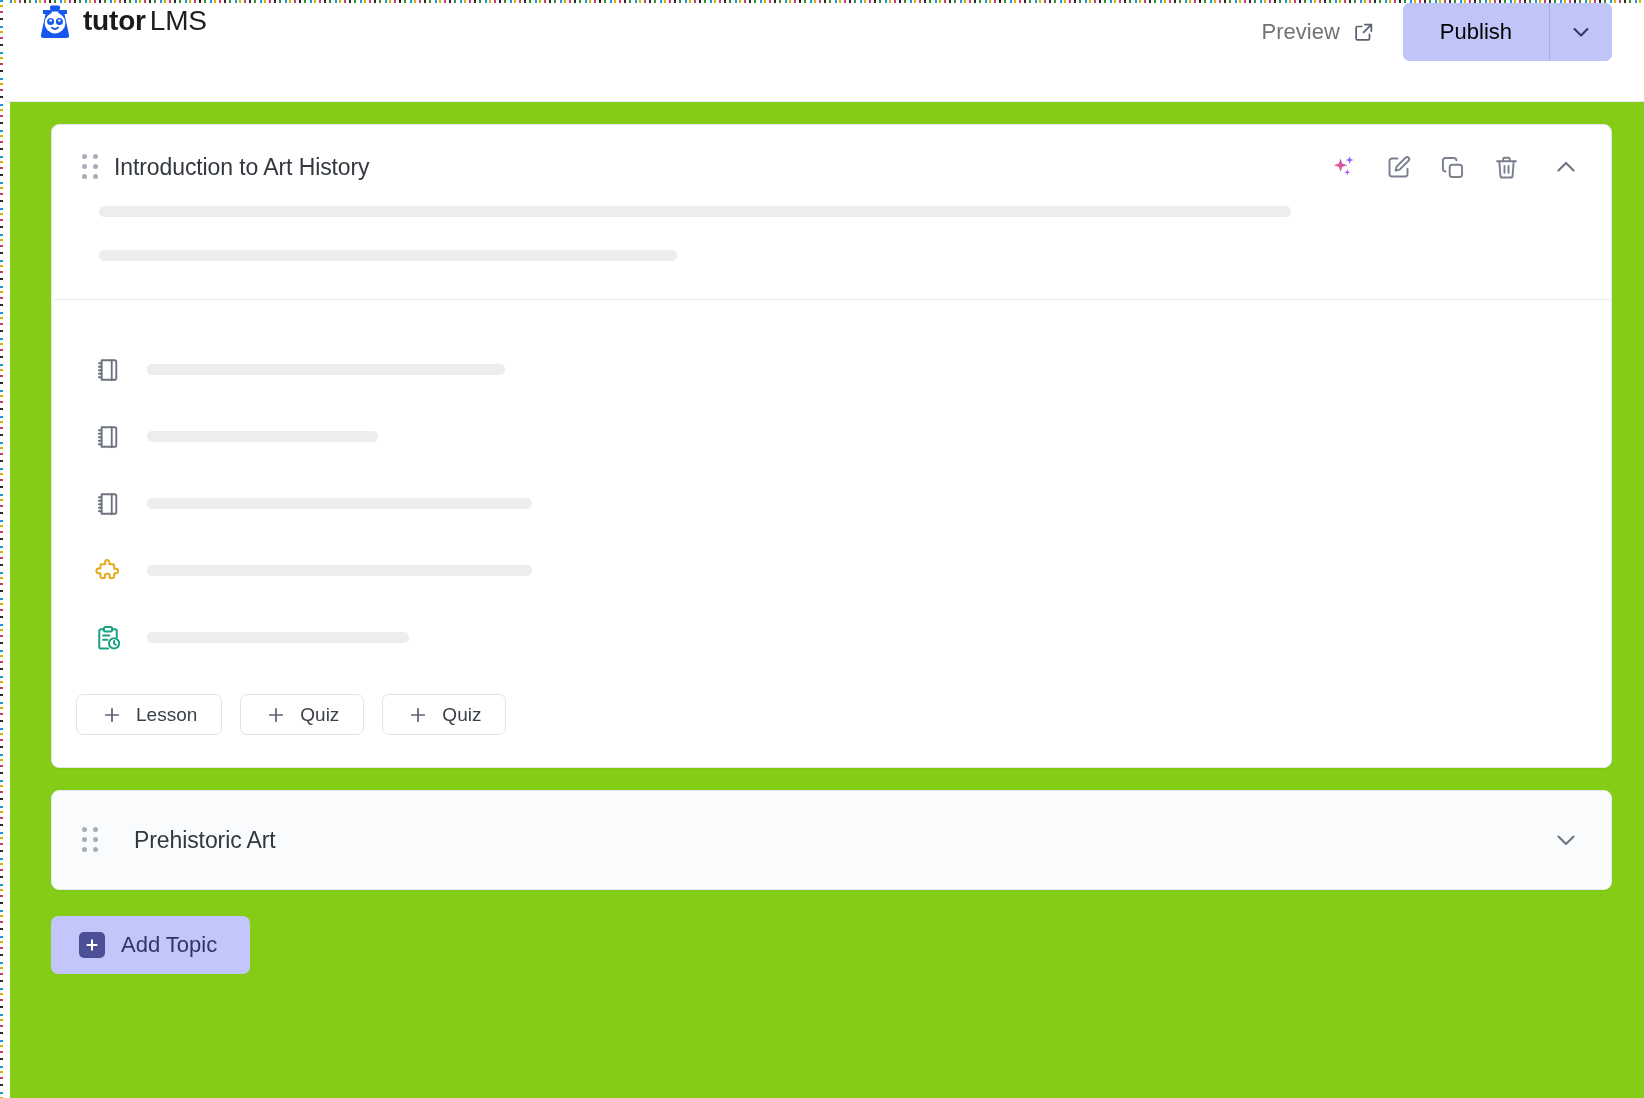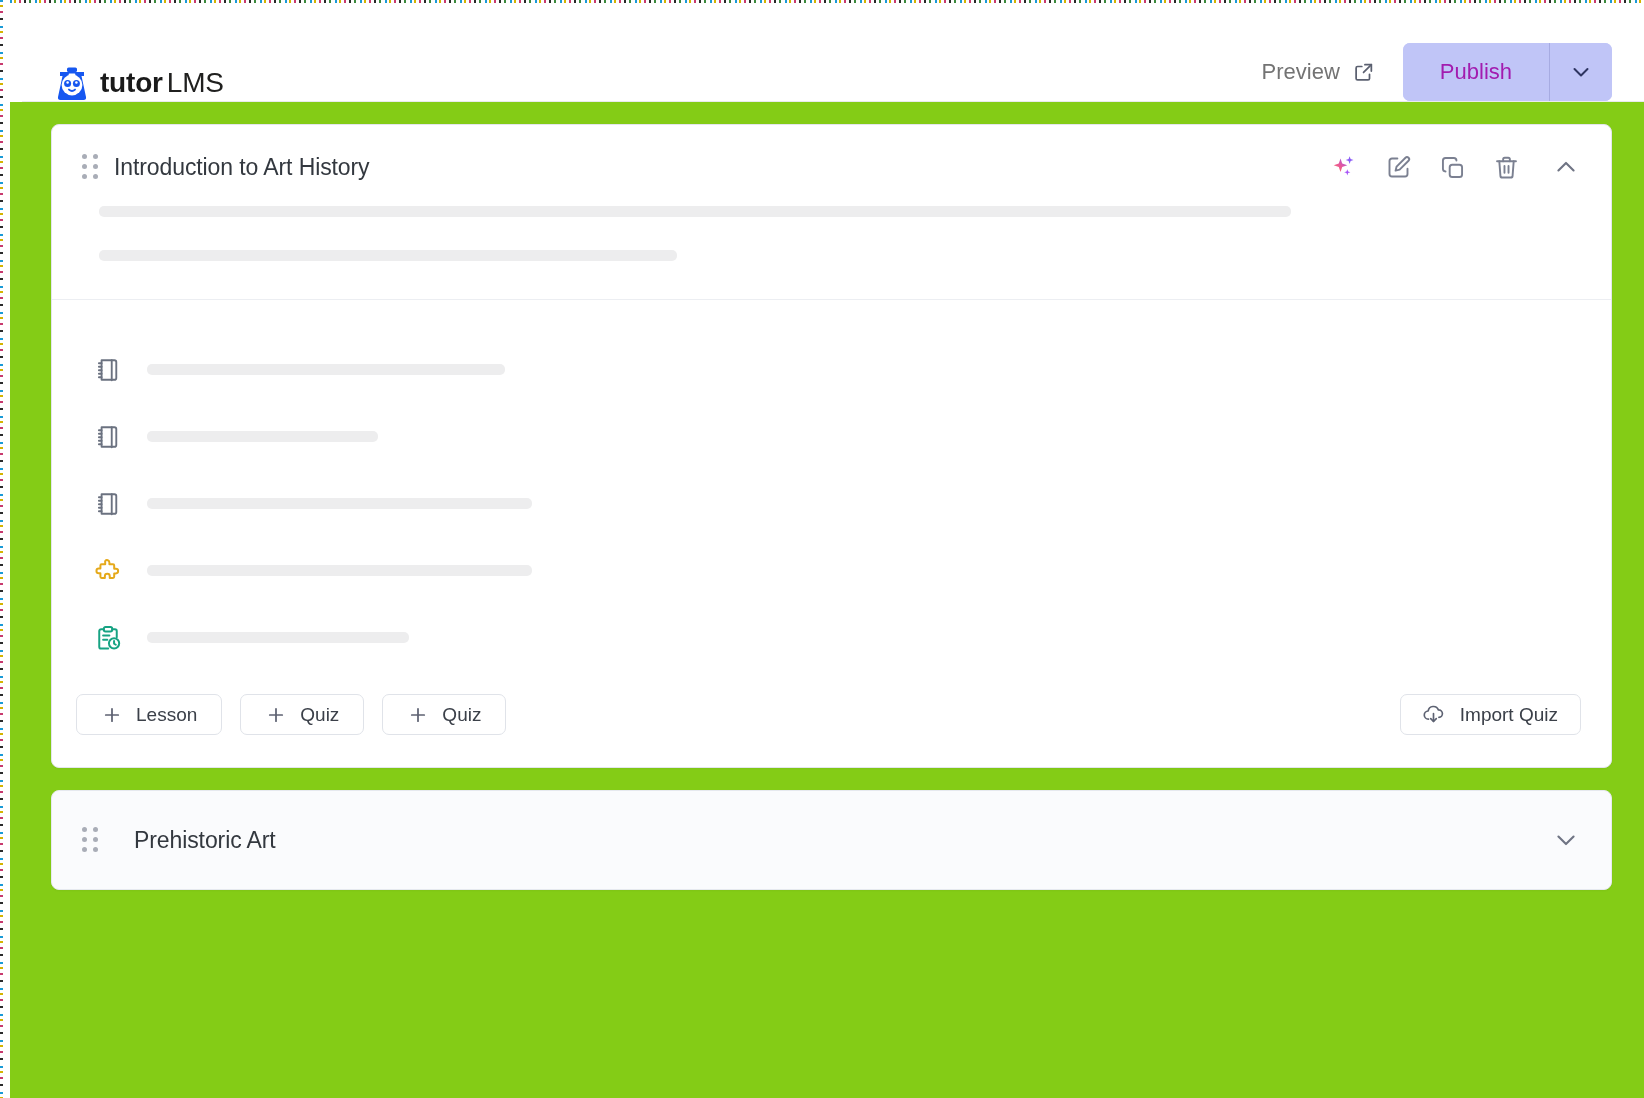--- a/index.html
+++ b/index.html
@@ -38,26 +38,26 @@
     background: repeating-linear-gradient(180deg,
       #1a9ad6 0px, #1a9ad6 2px, #ffffff 2px, #ffffff 5px,
       #d4b400 5px, #d4b400 7px, #ffffff 7px, #ffffff 11px,
       #c83a6e 11px, #c83a6e 13px, #ffffff 13px, #ffffff 18px,
       #2a2a2a 18px, #2a2a2a 20px, #ffffff 20px, #ffffff 26px);
   }
 
   
   .app-header {
     position: absolute;
-    top: 3px; left: 22px; right: 0;
+    top: 3px; left: 5px; right: 0;
     height: 99px;
     background: #ffffff;
     border-bottom: 1px solid #e8eaee;
     display: flex;
-    align-items: flex-end;
+    align-items: flex-start;
     padding: 0 32px 0 33px;
   }
 
   .brand {
     display: flex;
     align-items: center;
     gap: 11px;
   }
   .brand-mark { width: 34px; height: 36px; flex: none; display: block; }
   .brand-text {
@@ -102,21 +102,21 @@
   }
   .publish-main {
     display: flex;
     align-items: center;
     justify-content: center;
     padding: 0 37px;
     background: #c0c5f7;
     border: none;
     cursor: pointer;
     font-size: 22px;
-    color: #a21caf;
+    color: #000000;
     font-weight: 400;
     white-space: nowrap;
   }
   .publish-divider { width: 1px; background: #a6abe2; }
   .publish-caret {
     display: flex;
     align-items: center;
     justify-content: center;
     width: 62px;
     background: #c0c5f7;
@@ -494,28 +494,20 @@
           <span>Quiz</span>
         </button>
 
         <button class="ghost-btn">
           <svg width="22" height="22" viewBox="0 0 24 24" fill="none" stroke="#5d6272" stroke-width="1.9" stroke-linecap="round">
             <path d="M12 5.2v13.6M5.2 12h13.6"></path>
           </svg>
           <span>Quiz</span>
         </button>
 
-        <button class="ghost-btn import">
-          <svg width="25" height="25" viewBox="0 0 24 24" fill="none" stroke="#5d6272" stroke-width="1.6" stroke-linecap="round" stroke-linejoin="round">
-            <path d="M7.2 16.4a3.9 3.9 0 0 1-.3-7.8 5.1 5.1 0 0 1 9.8-1 3.6 3.6 0 0 1 .5 7.2"></path>
-            <path d="M12 11.2v7.4"></path>
-            <path d="M9.3 15.9L12 18.6l2.7-2.7"></path>
-          </svg>
-          <span>Import Quiz</span>
-        </button>
 
       </div>
 
     </div>
 
     <div class="topic-card collapsed">
       <div class="topic-head">
         <div class="drag-handle">
           <i></i>
             <i></i>
@@ -528,15 +520,25 @@
         <div class="topic-actions">
           <button class="icon-btn collapse">
             <svg width="28" height="28" viewBox="0 0 24 24" fill="none" stroke="#6f7484" stroke-width="1.8" stroke-linecap="round" stroke-linejoin="round">
               <path d="M5.5 9l6.5 6.5L18.5 9"></path>
             </svg>
           </button>
         </div>
       </div>
     </div>
 
+    <div class="add-topic-wrap">
+      <button class="add-topic-btn">
+        <span class="plus-chip">
+          <svg width="16" height="16" viewBox="0 0 24 24" fill="none" stroke="#ffffff" stroke-width="3" stroke-linecap="round">
+            <path d="M12 5v14M5 12h14"></path>
+          </svg>
+        </span>
+        <span class="add-topic-label">Add Topic</span>
+      </button>
+    </div>
 
   </div>
 </div>
 
 </body></html>

